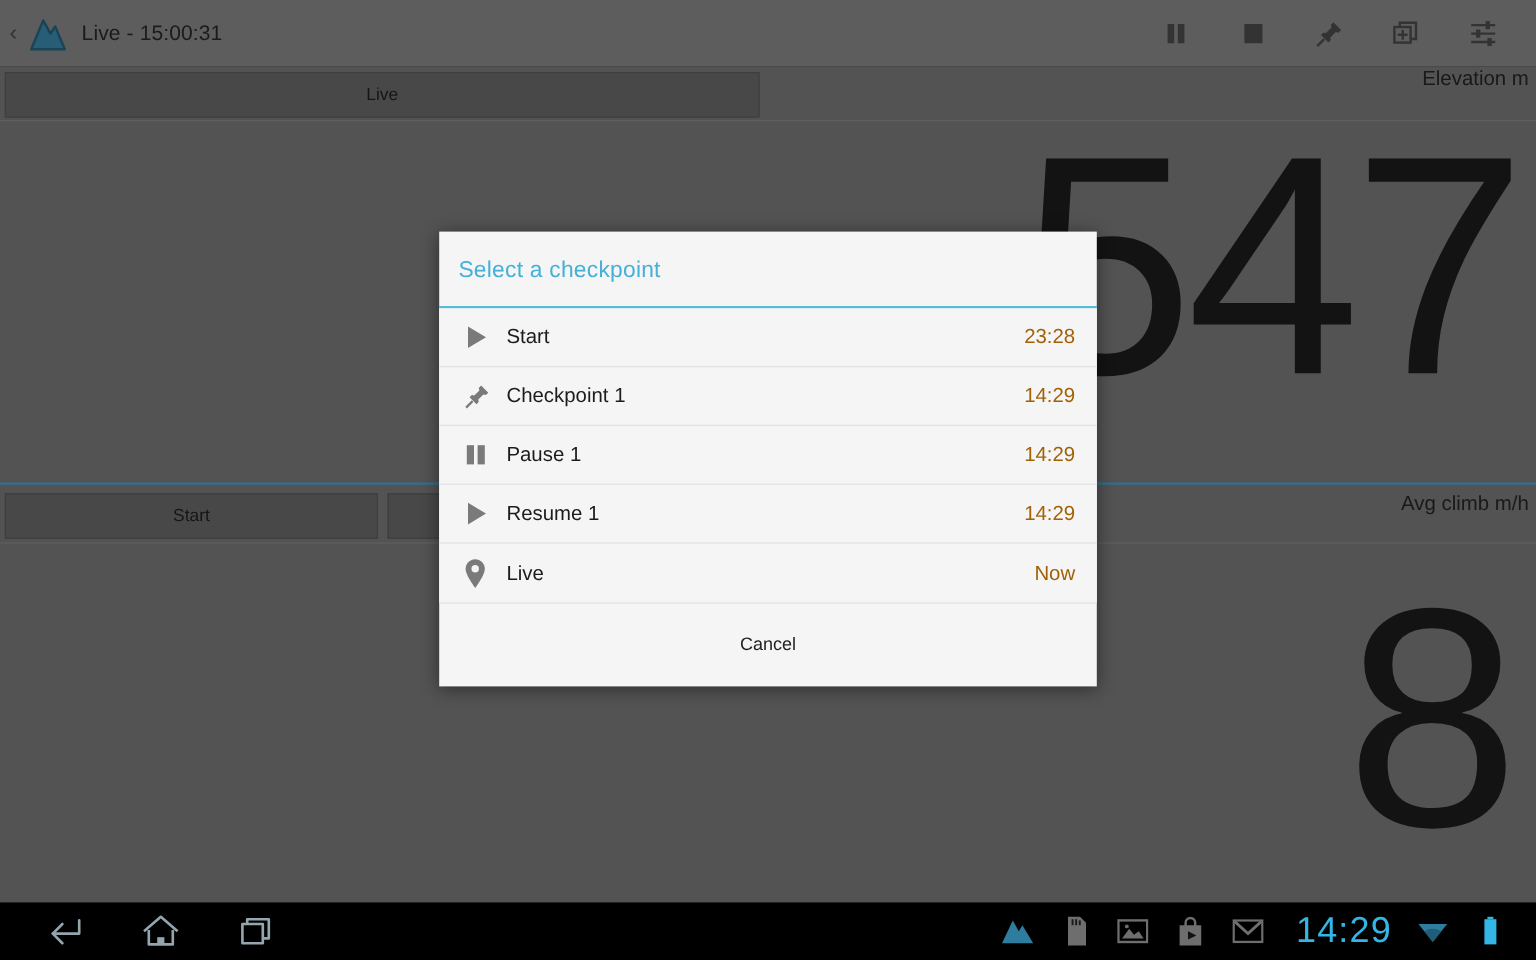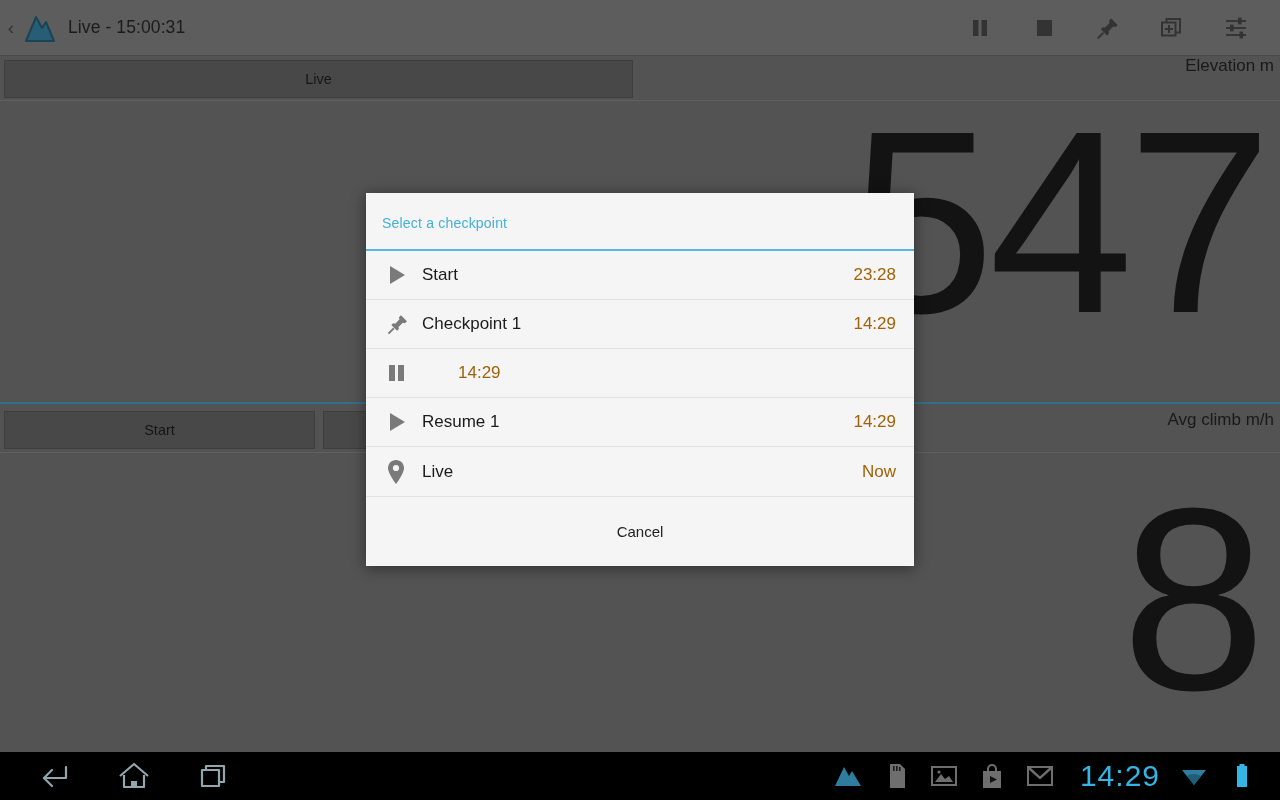--- a/index.html
+++ b/index.html
@@ -102,21 +102,21 @@
   
   #dialog {
     position: absolute;
     left: 366px; top: 193px; width: 548px;
     background: #f5f5f5;
     box-shadow: 0 2px 14px rgba(0,0,0,.45);
     z-index: 40;
   }
   .dlg-title {
     padding: 22px 18px 18px 16px;
-    font-size: 14px; color: #45b0d8;
+    font-size: 19px; color: #45b0d8;
     letter-spacing: .2px;
   }
   .dlg-title-rule { height: 2px; background: #56bada; }
   .dlg-list { background: #f5f5f5; }
   .dlg-row {
     height: 49px;
     display: flex; align-items: center;
     padding: 0 18px 0 16px;
     border-bottom: 1px solid #e2e2e2;
   }
@@ -286,20 +286,21 @@
         <span class="dlg-time">14:29</span>
       </div>
 
       <div class="dlg-row">
         <span class="dlg-icon">
           <svg width="24" height="24" viewBox="0 0 24 24">
             <rect x="4" y="4" width="6" height="16" fill="#7a7a7a"></rect>
             <rect x="13" y="4" width="6" height="16" fill="#7a7a7a"></rect>
           </svg>
         </span>
+        <span class="dlg-label">Pause 1</span>
         <span class="dlg-time">14:29</span>
       </div>
 
       <div class="dlg-row">
         <span class="dlg-icon">
           <svg width="24" height="24" viewBox="0 0 24 24">
               <path d="M5 3 L20 12 L5 21 Z" fill="#7a7a7a"></path>
             </svg>
         </span>
         <span class="dlg-label">Resume 1</span>

